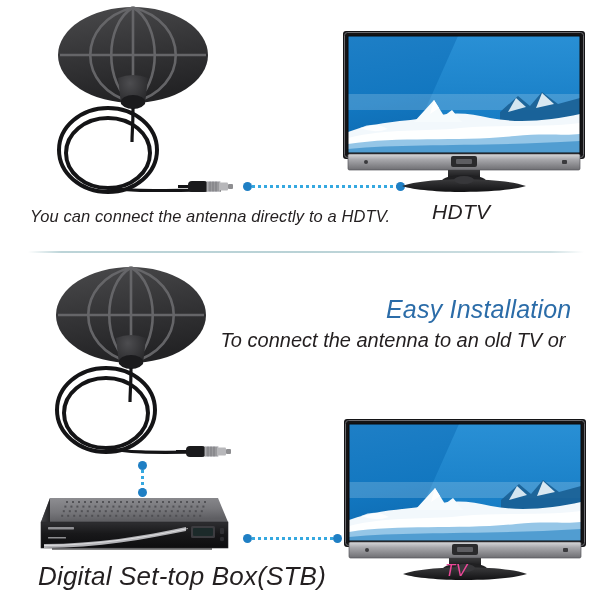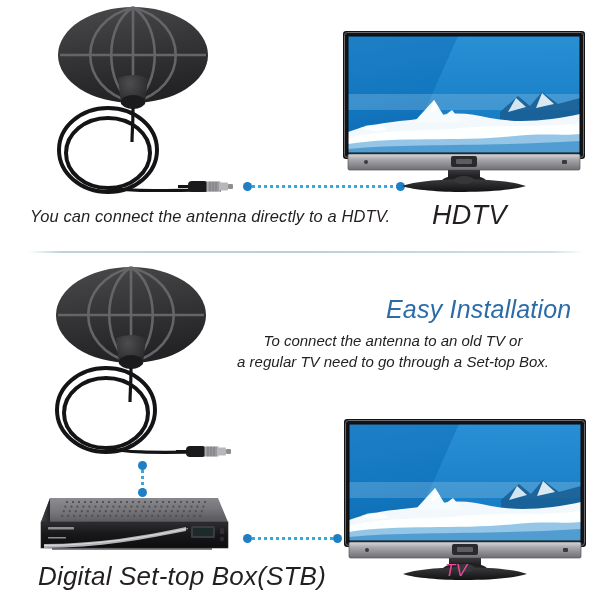--- a/index.html
+++ b/index.html
@@ -44,29 +44,29 @@
     top: 295px;
     font-size: 25px;
     color: #2b6ca8;
     letter-spacing: .2px;
     white-space: nowrap;
   }
   .easy-sub {
     left: 198px;
     top: 330px;
     width: 390px;
-    font-size: 15px;
+    font-size: 20px;
     color: #231f20;
     line-height: 21px;
     text-align: center;
   }
   .label-hdtv {
     left: 432px;
     top: 200px;
-    font-size: 27px;
+    font-size: 21px;
     color: #231f20;
     letter-spacing: .3px;
     white-space: nowrap;
   }
   .label-tv {
     left: 445px;
     top: 561px;
     font-size: 17px;
     color: #ec4899;
     letter-spacing: .3px;
@@ -519,19 +519,18 @@
       <ellipse cx="124" cy="153" rx="22" ry="6" fill="#202022"></ellipse>
       <path d="M62 158 C 86 149, 162 149, 186 158 C 162 166, 86 166, 62 158 Z" fill="url(#standA2)"></path>
       <ellipse cx="124" cy="152" rx="10" ry="4" fill="#37373a"></ellipse>
     </svg>
   </div>
 
   <div class="abs easy-title">Easy Installation</div>
 
   <div class="abs easy-sub">
     <div>To connect the antenna to an old TV or</div>
-    <div>a regular TV need to go through a Set-top Box.</div>
   </div>
 
   <div class="abs label-stb">Digital Set-top Box(STB)</div>
   <div class="abs label-tv">TV</div>
 
 </div>
 
 </body></html>

